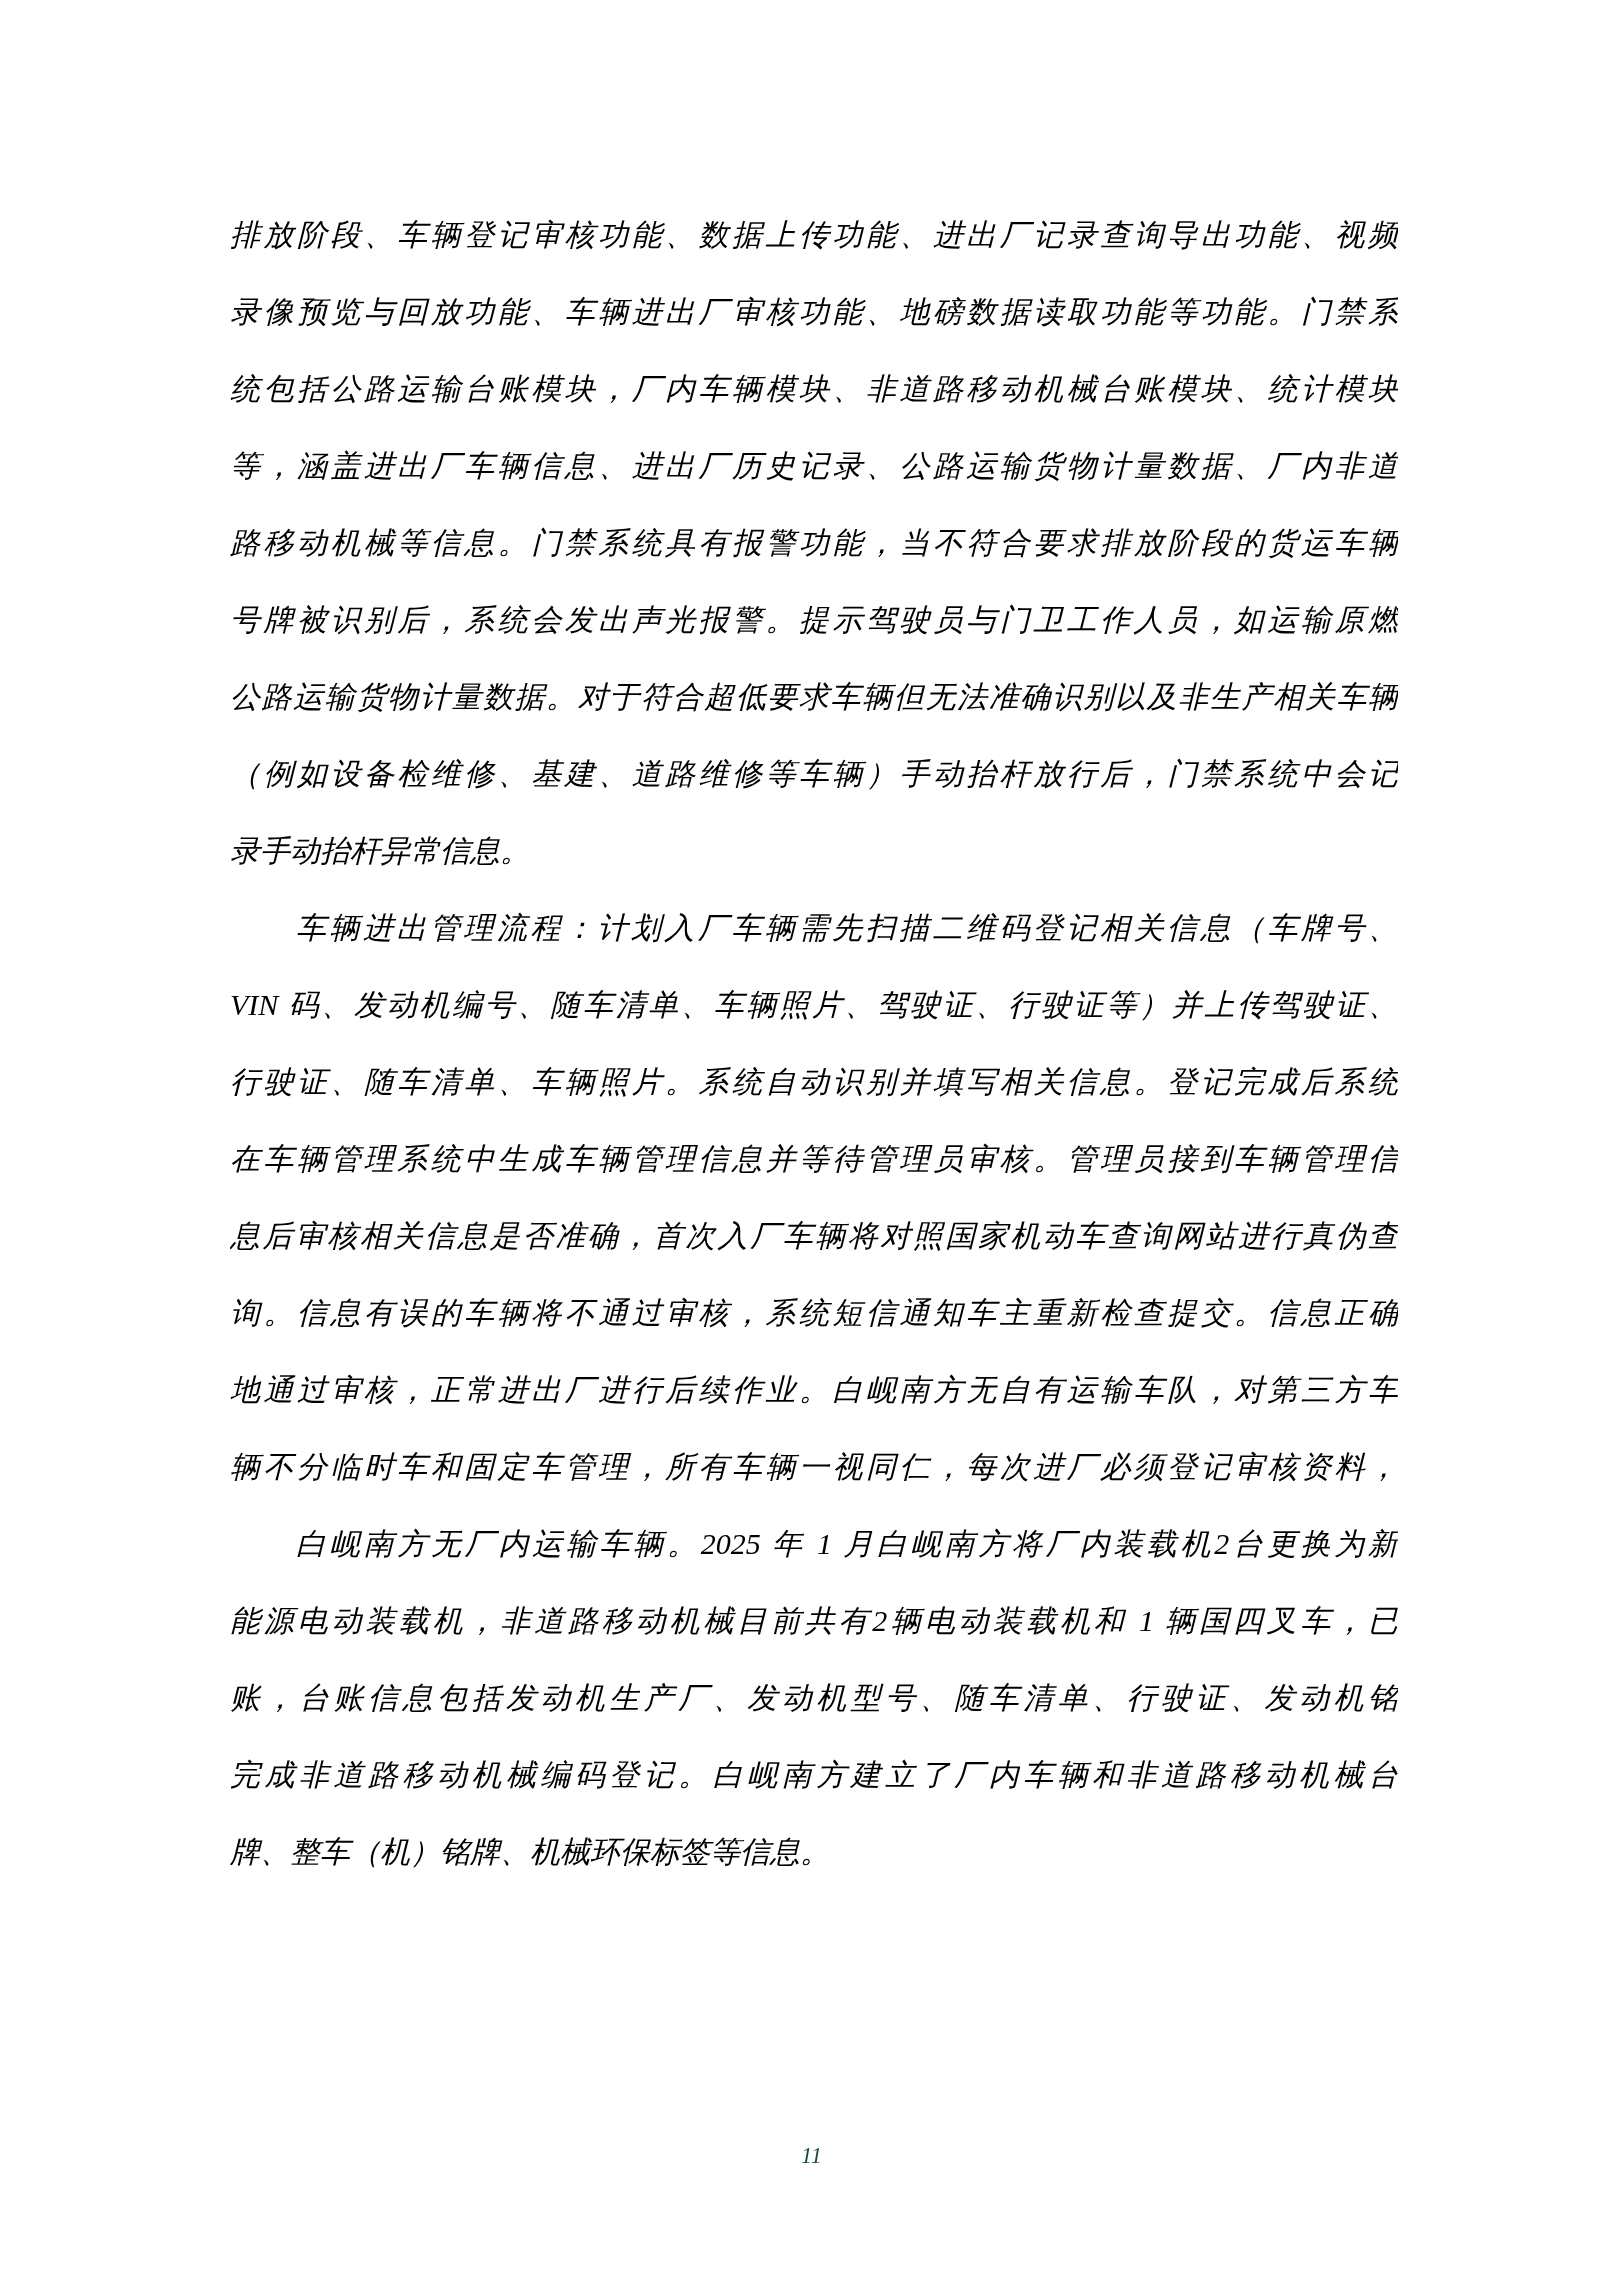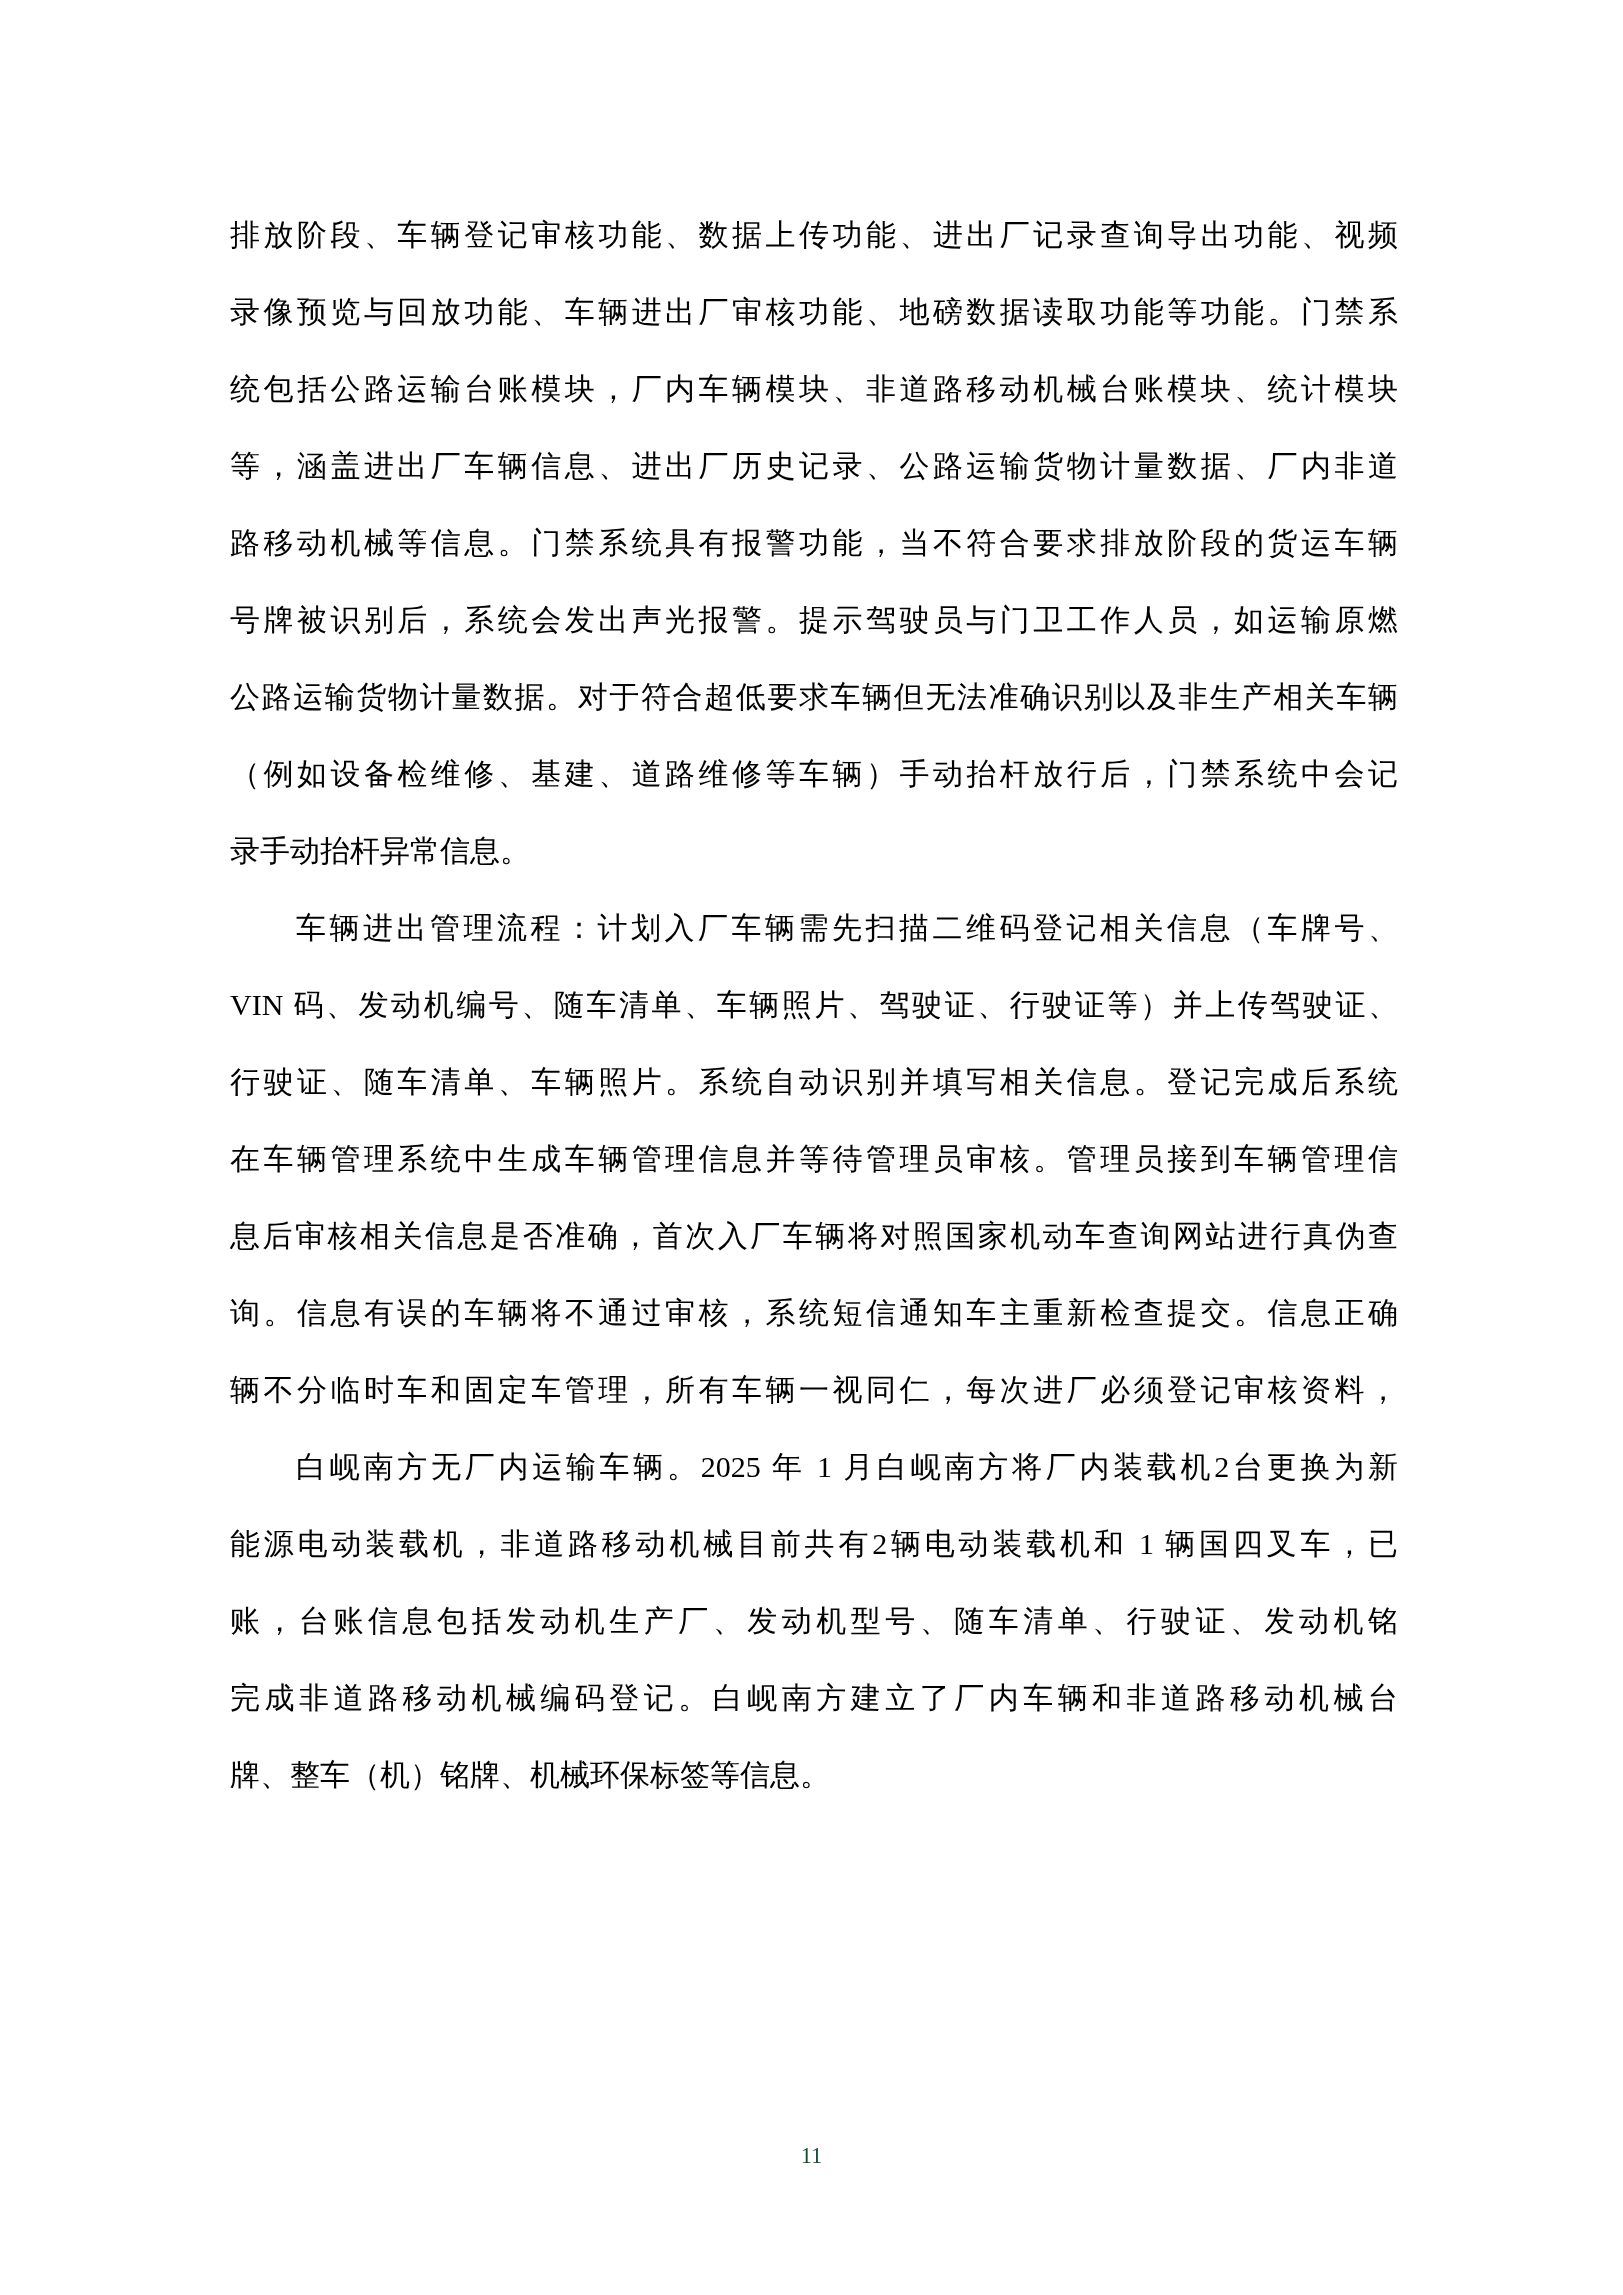--- a/index.html
+++ b/index.html
@@ -8,20 +8,21 @@
     background: #ffffff;
   }
   .page {
     position: relative;
     width: 1623px;
     height: 2295px;
     background: #ffffff;
     overflow: hidden;
     font-family: "Liberation Serif", "DejaVu Serif", serif;
     color: #000000;
+    font-style: italic;
   }
   .content {
     position: absolute;
     left: 230px;
     top: 196px;
     width: 1168px;
     font-size: 30px;
     line-height: 77px;
     text-align: justify;
   }
@@ -69,20 +70,21 @@
         <div class="line">（例如设备检维修、基建、道路维修等车辆）手动抬杆放行后，门禁系统中会记</div>
         <div class="line last">录手动抬杆异常信息。</div>
       </div>
       <div class="paragraph">
         <div class="line indent">车辆进出管理流程：计划入厂车辆需先扫描二维码登记相关信息（车牌号、</div>
         <div class="line">VIN 码、发动机编号、随车清单、车辆照片、驾驶证、行驶证等）并上传驾驶证、</div>
         <div class="line">行驶证、随车清单、车辆照片。系统自动识别并填写相关信息。登记完成后系统</div>
         <div class="line">在车辆管理系统中生成车辆管理信息并等待管理员审核。管理员接到车辆管理信</div>
         <div class="line">息后审核相关信息是否准确，首次入厂车辆将对照国家机动车查询网站进行真伪查</div>
         <div class="line">询。信息有误的车辆将不通过审核，系统短信通知车主重新检查提交。信息正确</div>
+        <div class="line">地通过审核，正常进出厂进行后续作业。白岘南方无自有运输车队，对第三方车</div>
         <div class="line">辆不分临时车和固定车管理，所有车辆一视同仁，每次进厂必须登记审核资料，</div>
       </div>
       <div class="paragraph">
         <div class="line indent">白岘南方无厂内运输车辆。2025 年 1 月白岘南方将厂内装载机2台更换为新</div>
         <div class="line">能源电动装载机，非道路移动机械目前共有2辆电动装载机和 1 辆国四叉车，已</div>
         <div class="line">账，台账信息包括发动机生产厂、发动机型号、随车清单、行驶证、发动机铭</div>
         <div class="line">完成非道路移动机械编码登记。白岘南方建立了厂内车辆和非道路移动机械台</div>
         <div class="line last">牌、整车（机）铭牌、机械环保标签等信息。</div>
       </div>
     </div>

